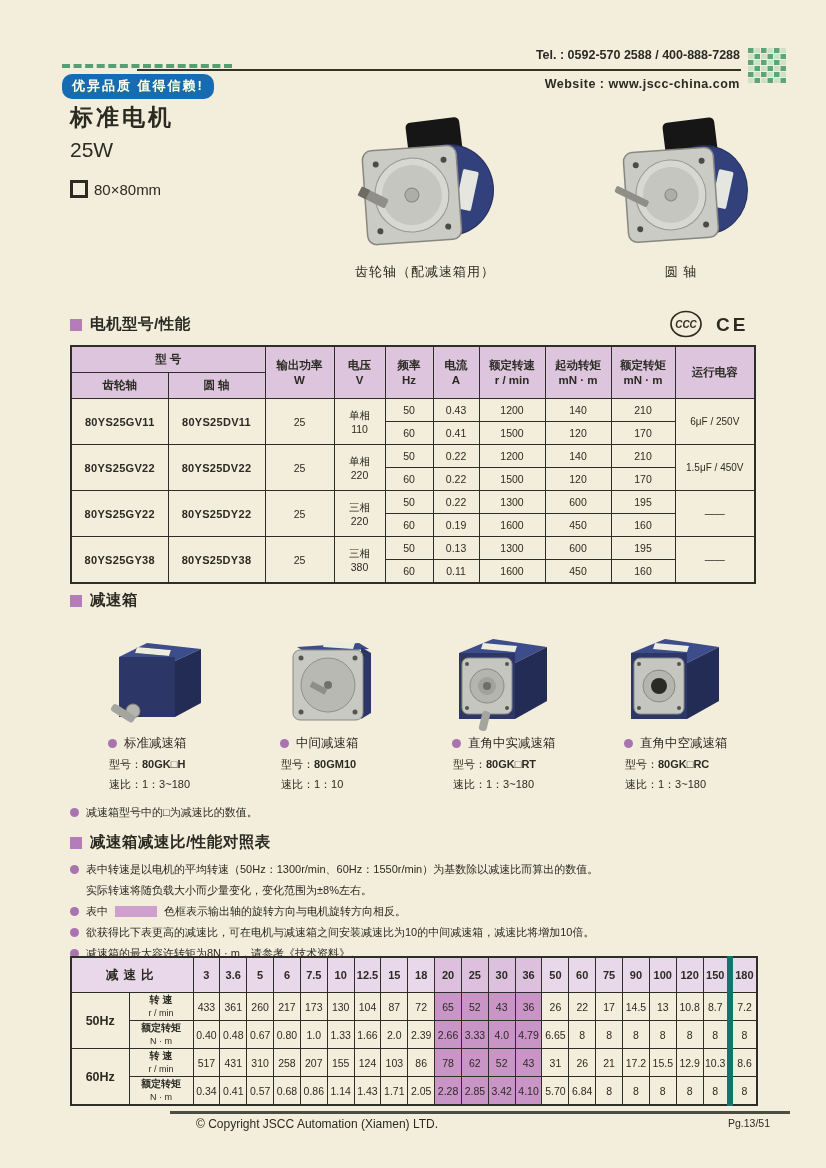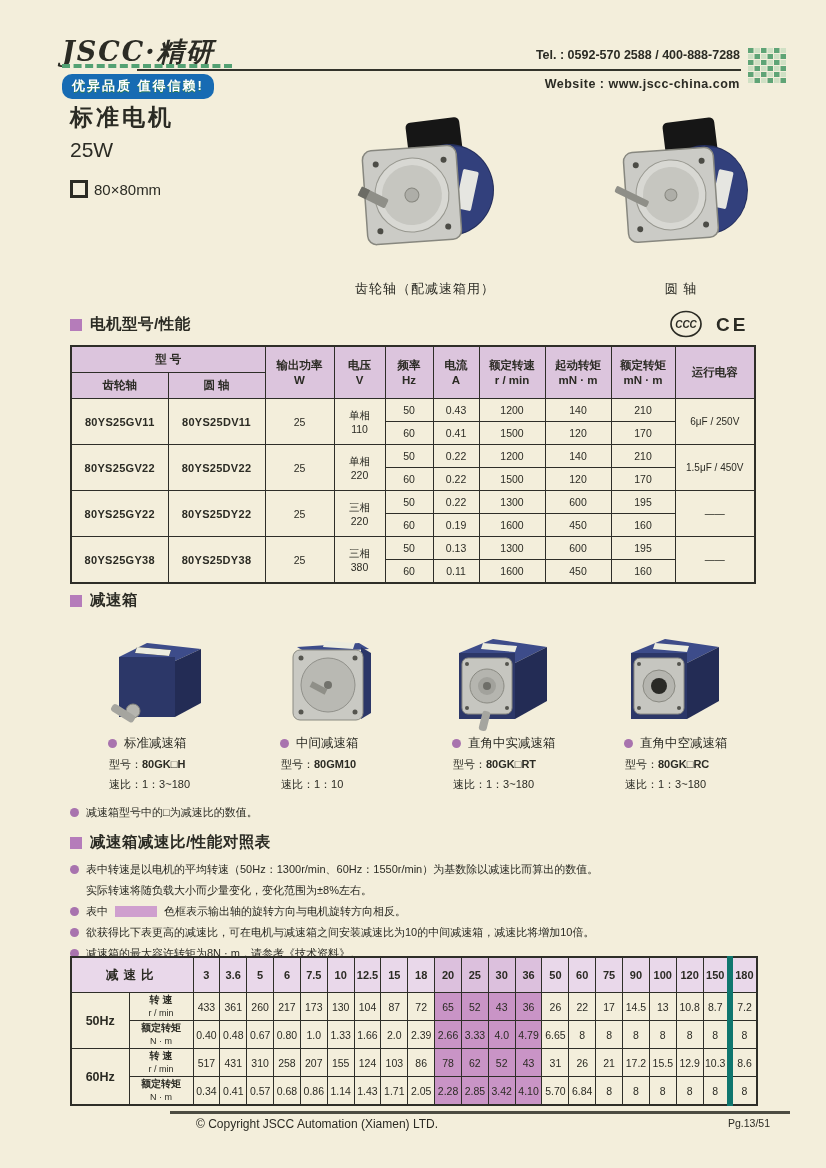--- a/index.html
+++ b/index.html
@@ -20,21 +20,21 @@
   
   #title{position:absolute;left:70px;top:102px}
   .t1{font-size:23px;font-weight:bold;letter-spacing:3px}
   .t2{font-size:21px;margin-top:5px}
   .t3{font-size:15px;margin-top:18px;display:flex;align-items:center;gap:6px}
   .sqicon{width:12px;height:12px;border:3px solid #2b2b24;display:inline-block}
 
   
   #motors{position:absolute;left:330px;top:116px;display:flex;gap:66px}
   .motor-fig{width:190px;text-align:center}
-  .motor-cap{font-size:13px;letter-spacing:1px;margin-top:20px}
+  .motor-cap{font-size:13px;letter-spacing:1px;margin-top:3px}
 
   
   .sec-h{display:flex;align-items:center;gap:8px;font-size:15.5px;font-weight:bold;letter-spacing:.5px}
   .sec-sq{width:12px;height:12px;background:#b57cba;flex:none}
 
   
   #sec1{position:absolute;left:70px;top:314px;width:686px}
   .marks{position:absolute;right:2px;top:-4px}
 
   table{border-collapse:collapse;table-layout:fixed}
@@ -81,21 +81,20 @@
   
   .fline{position:absolute;left:170px;top:1111px;width:620px;height:3px;background:#4c4c42}
   .fcopy{position:absolute;left:196px;top:1117px;font-size:12px}
   .fpage{position:absolute;left:728px;top:1117px;font-size:10.5px}
 </style>
 </head>
 <body>
 
 <div class="page">
 
-  <div class="logo">JSCC·精研</div>
   <div class="dashes"></div>
   <div class="badge">优异品质 值得信赖!</div>
   <div class="hline"></div>
   <div class="tel">Tel. : 0592-570 2588 / 400-888-7288</div>
   <div class="web">Website : www.jscc-china.com</div>
   <svg class="checker" width="40" height="36" viewBox="0 0 40 36">
       <rect x="0" y="0" width="5.5" height="5" fill="#5fa476"></rect>
       <rect x="6.5" y="0" width="5.5" height="5" fill="#cfe0c4"></rect>
       <rect x="13" y="0" width="5.5" height="5" fill="#5fa476"></rect>
       <rect x="19.5" y="0" width="5.5" height="5" fill="#cfe0c4"></rect>

